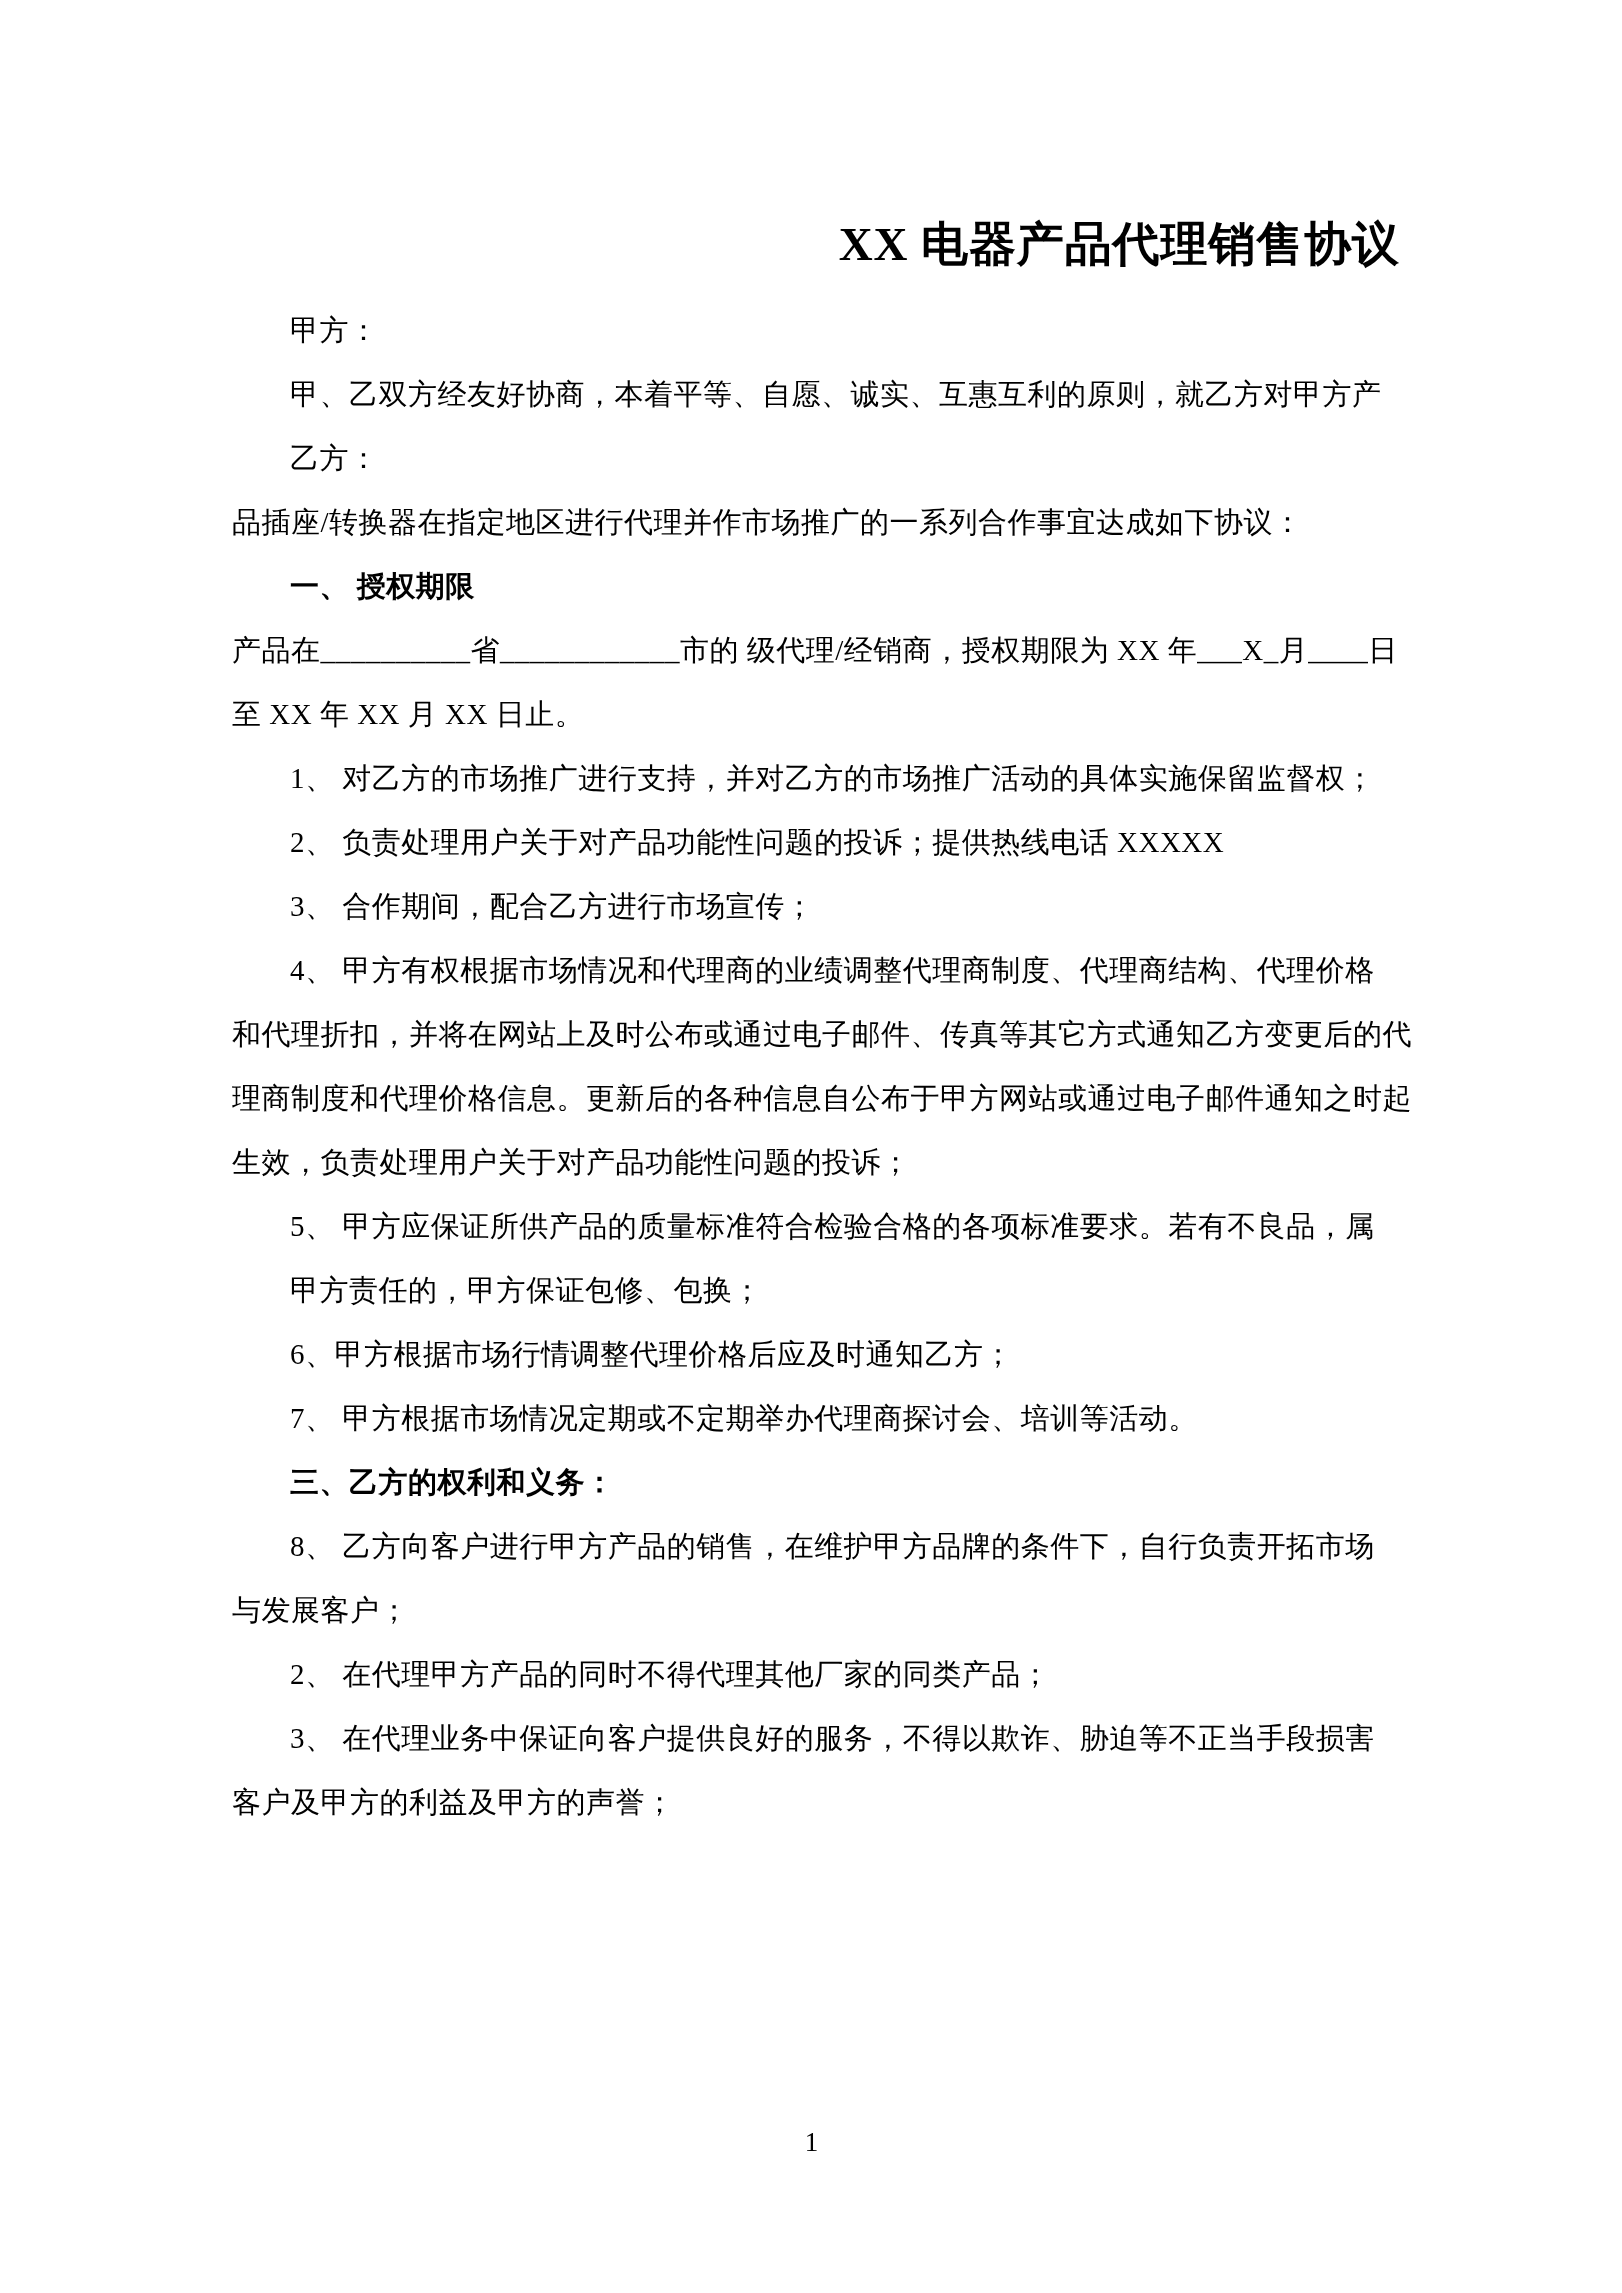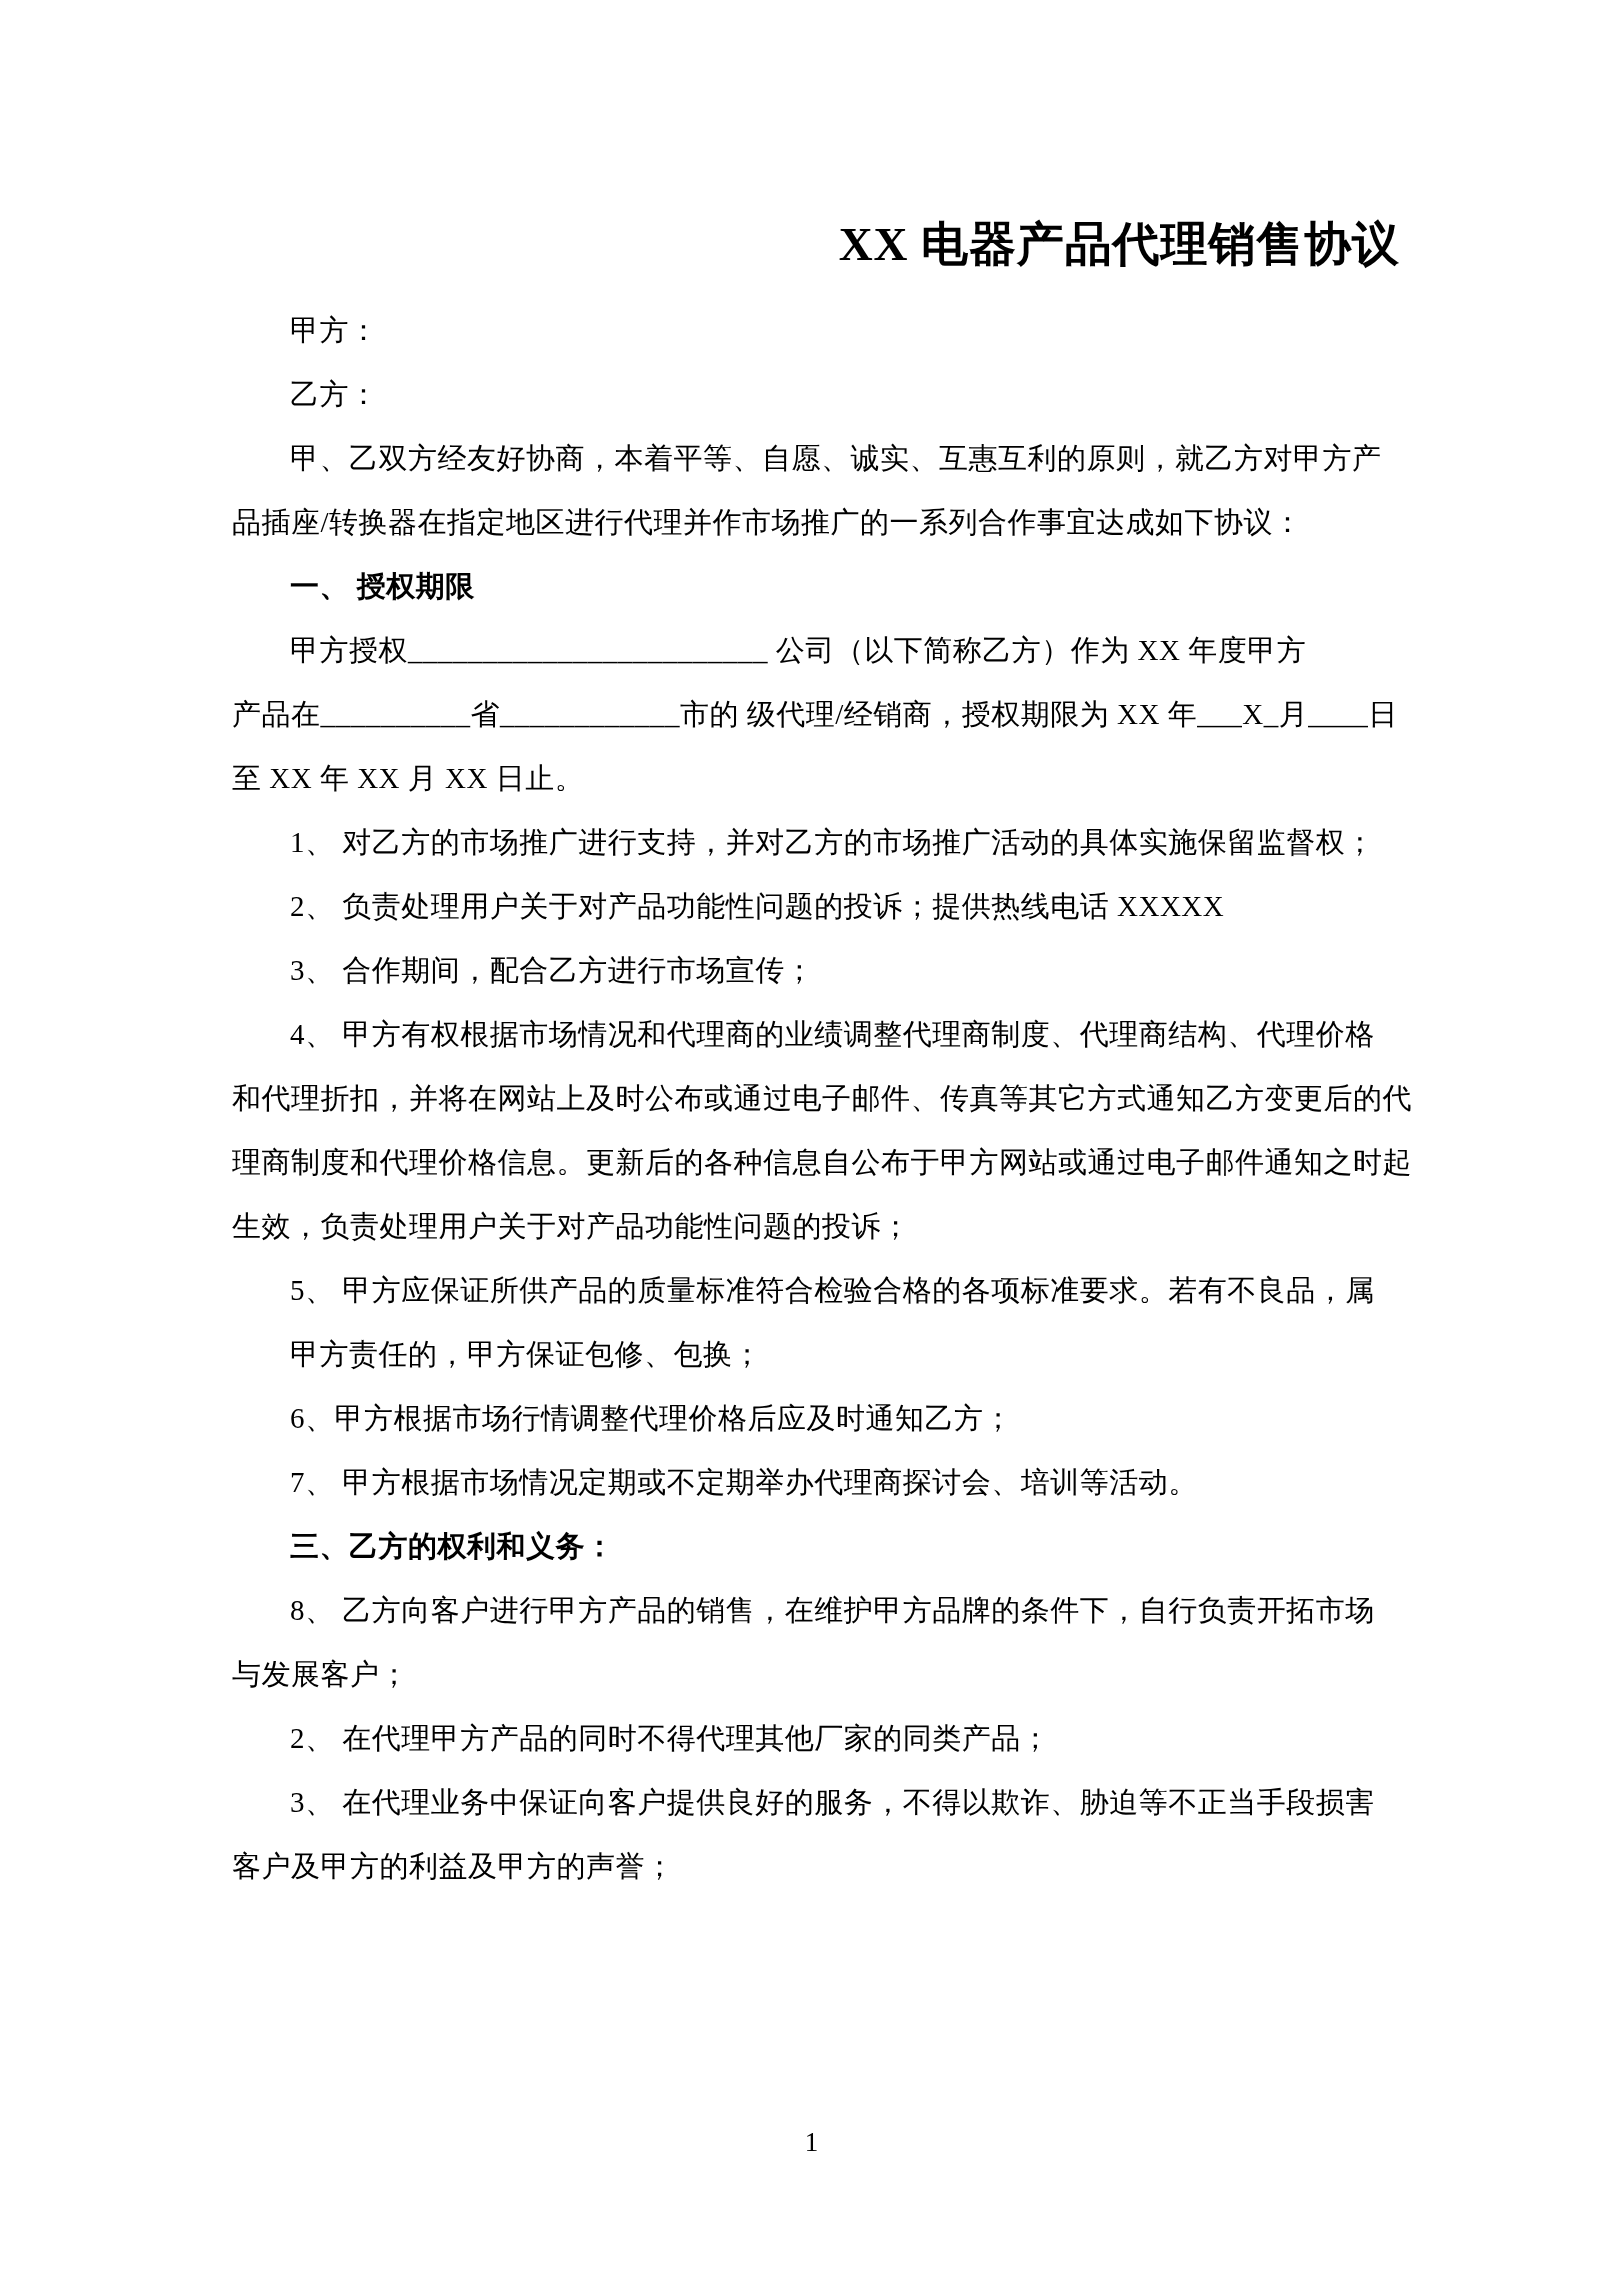--- a/index.html
+++ b/index.html
@@ -60,27 +60,26 @@
 </style>
 </head>
 <body>
 
 <div class="page">
   <div class="content">
 
     <h1 class="title">XX 电器产品代理销售协议</h1>
 
     <p class="ln indent">甲方：</p>
+    <p class="ln indent">甲、乙双方经友好协商，本着平等、自愿、诚实、互惠互利的原则，就乙方对甲方产</p>
+
     <p class="ln indent">乙方：</p>
-
-    <p class="ln indent">甲、乙双方经友好协商，本着平等、自愿、诚实、互惠互利的原则，就乙方对甲方产</p>
     <p class="ln">品插座/转换器在指定地区进行代理并作市场推广的一系列合作事宜达成如下协议：</p>
 
     <p class="ln indent bold">一、 授权期限</p>
-    <p class="ln indent">甲方授权________________________ 公司（以下简称乙方）作为 XX 年度甲方</p>
     <p class="ln">产品在__________省____________市的 级代理/经销商，授权期限为 XX 年___X_月____日</p>
     <p class="ln">至 XX 年 XX 月 XX 日止。</p>
 
     <p class="ln indent">1、 对乙方的市场推广进行支持，并对乙方的市场推广活动的具体实施保留监督权；</p>
     <p class="ln indent">2、 负责处理用户关于对产品功能性问题的投诉；提供热线电话 XXXXX</p>
     <p class="ln indent">3、 合作期间，配合乙方进行市场宣传；</p>
     <p class="ln indent">4、 甲方有权根据市场情况和代理商的业绩调整代理商制度、代理商结构、代理价格</p>
     <p class="ln">和代理折扣，并将在网站上及时公布或通过电子邮件、传真等其它方式通知乙方变更后的代</p>
     <p class="ln">理商制度和代理价格信息。更新后的各种信息自公布于甲方网站或通过电子邮件通知之时起</p>
     <p class="ln">生效，负责处理用户关于对产品功能性问题的投诉；</p>

